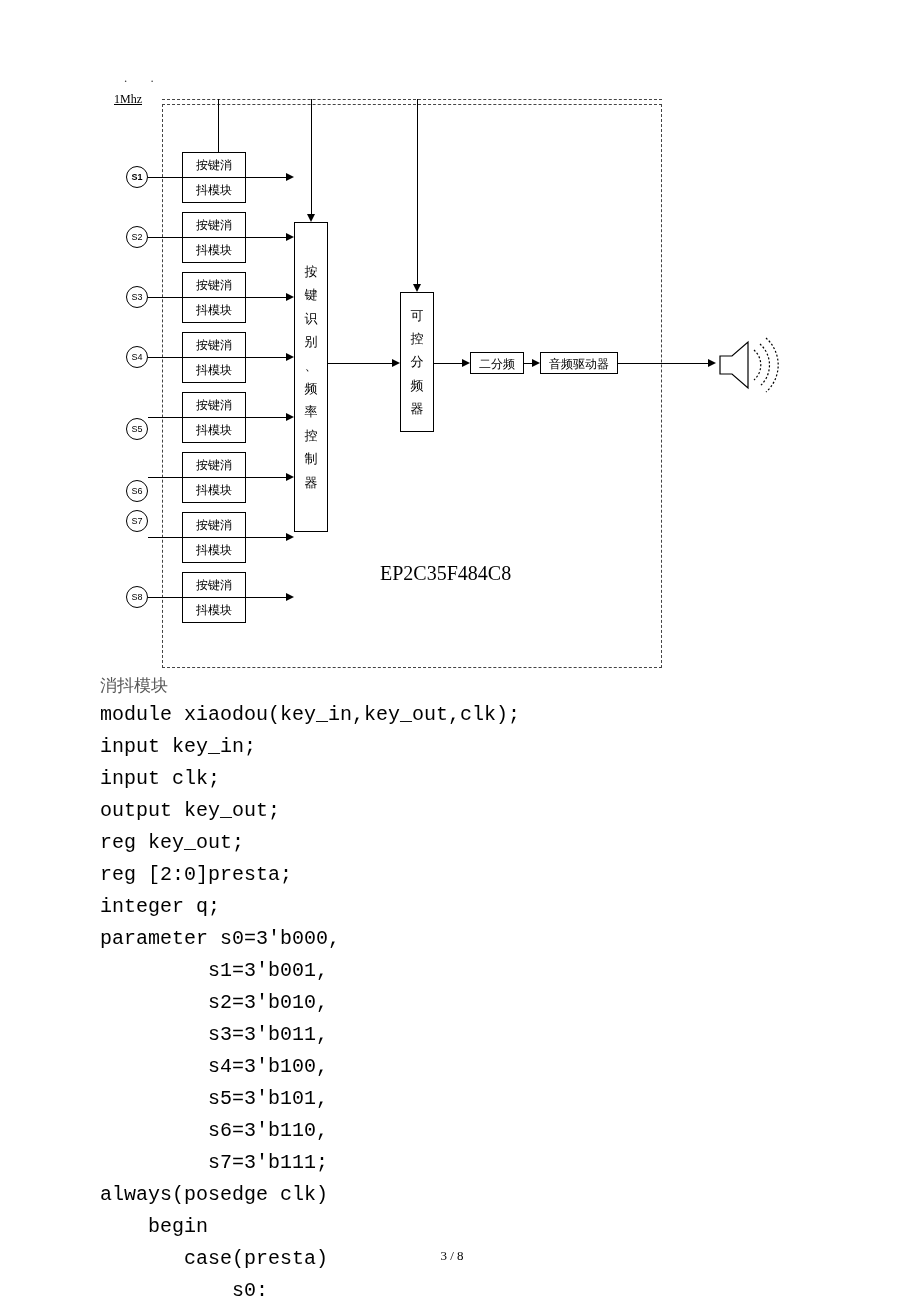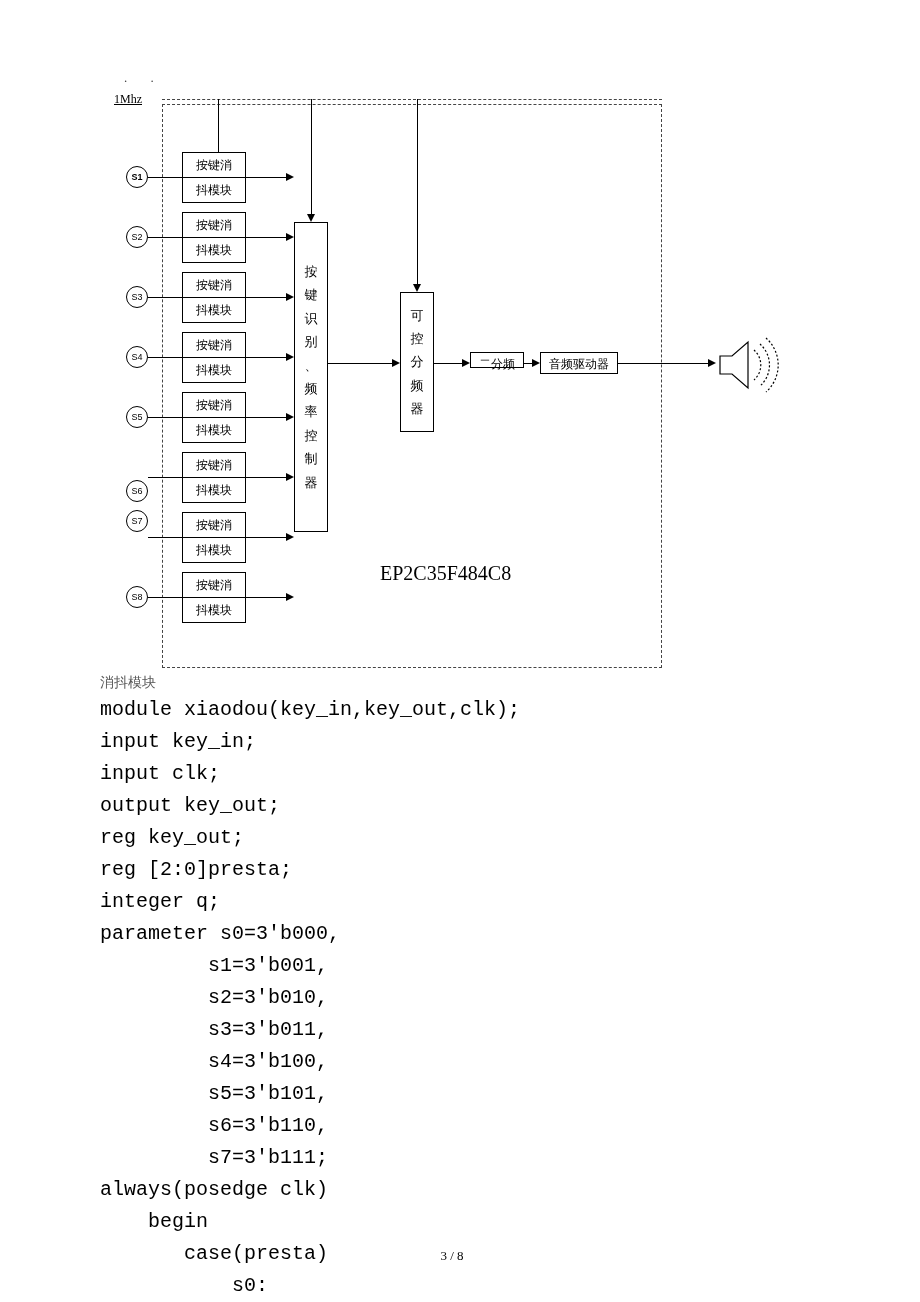--- a/index.html
+++ b/index.html
@@ -15,21 +15,21 @@
   .deb{width:64px;border:1px solid #000;background:#fff}
   .deb .half{height:24px;display:flex;align-items:center;justify-content:center;border-bottom:1px solid #000;font-size:12px}
   .deb .half:last-child{border-bottom:none}
   .arrow-head{width:0;height:0;border-left:4px solid transparent;border-right:4px solid transparent;border-top:8px solid #000}
   .arrow-head-r{width:0;height:0;border-top:4px solid transparent;border-bottom:4px solid transparent;border-left:8px solid #000}
   .hline{height:1px;background:#000}
   .vline{width:1px;background:#000}
   .chip{position:absolute;font-family:"Times New Roman",serif;font-size:20px}
   .spk{position:absolute}
   .heading{font-family:"SimHei","黑体",sans-serif;font-weight:bold;font-size:16px;margin-top:8px}
-  .grey{color:#595959;font-size:14px;margin-top:2px}
+  .grey{color:#595959;font-size:17px;margin-top:2px}
   .code{font-family:"SimSun","Courier New",monospace;font-size:20px;line-height:1.6;white-space:pre;margin-top:2px}
   .pgnum{position:absolute;bottom:38px;left:0;width:904px;text-align:center;font-size:13px}
 </style>
 </head>
 <body>
 
 <div class="page">
   <div class="dots">.   .</div>
 
   <div class="diagram" id="diagram">
@@ -53,21 +53,21 @@
       </div>
 
     <div class="el box vbox" style="left:300px;top:200px;width:34px;height:140px;font-size:13px" id="divbox">
         <span>可</span>
         <span>控</span>
         <span>分</span>
         <span>频</span>
         <span>器</span>
       </div>
 
-    <div class="el box" style="left:370px;top:260px;width:54px;height:16px;line-height:22px;font-size:12px">二分频</div>
+    <div class="el box" style="left:370px;top:260px;width:54px;height:22px;line-height:22px;font-size:12px">二分频</div>
 
     <div class="el box" style="left:440px;top:260px;width:78px;height:22px;line-height:22px;font-size:12px">音频驱动器</div>
 
     <div class="chip" style="left:280px;top:470px">EP2C35F484C8</div>
 
     <div class="el vline" style="left:118px;top:7px;height:40px"></div>
     <div class="el vline" style="left:211px;top:7px;height:115px"></div>
     <div class="el arrow-head" style="left:207px;top:122px"></div>
     <div class="el vline" style="left:317px;top:7px;height:185px"></div>
     <div class="el arrow-head" style="left:313px;top:192px"></div>
@@ -117,21 +117,21 @@
       <div class="el hline" style="left: 146px; top: 205px; width: 40px;"></div>
       <div class="el arrow-head-r" style="left: 186px; top: 201px;"></div>
       <div class="el key-circle" style="left: 26px; top: 254px;">S4</div>
       <div class="el hline" style="left: 48px; top: 265px; width: 34px;"></div>
       <div class="el deb" style="left: 82px; top: 240px;">
         <div class="half">按键消</div>
         <div class="half">抖模块</div>
       </div>
       <div class="el hline" style="left: 146px; top: 265px; width: 40px;"></div>
       <div class="el arrow-head-r" style="left: 186px; top: 261px;"></div>
-      <div class="el key-circle" style="left: 26px; top: 314px;">S5</div>
+      <div class="el key-circle" style="left: 26px; top: 326px;">S5</div>
       <div class="el hline" style="left: 48px; top: 325px; width: 34px;"></div>
       <div class="el deb" style="left: 82px; top: 300px;">
         <div class="half">按键消</div>
         <div class="half">抖模块</div>
       </div>
       <div class="el hline" style="left: 146px; top: 325px; width: 40px;"></div>
       <div class="el arrow-head-r" style="left: 186px; top: 321px;"></div>
       <div class="el key-circle" style="left: 26px; top: 388px;">S6</div>
       <div class="el hline" style="left: 48px; top: 385px; width: 34px;"></div>
       <div class="el deb" style="left: 82px; top: 360px;">

